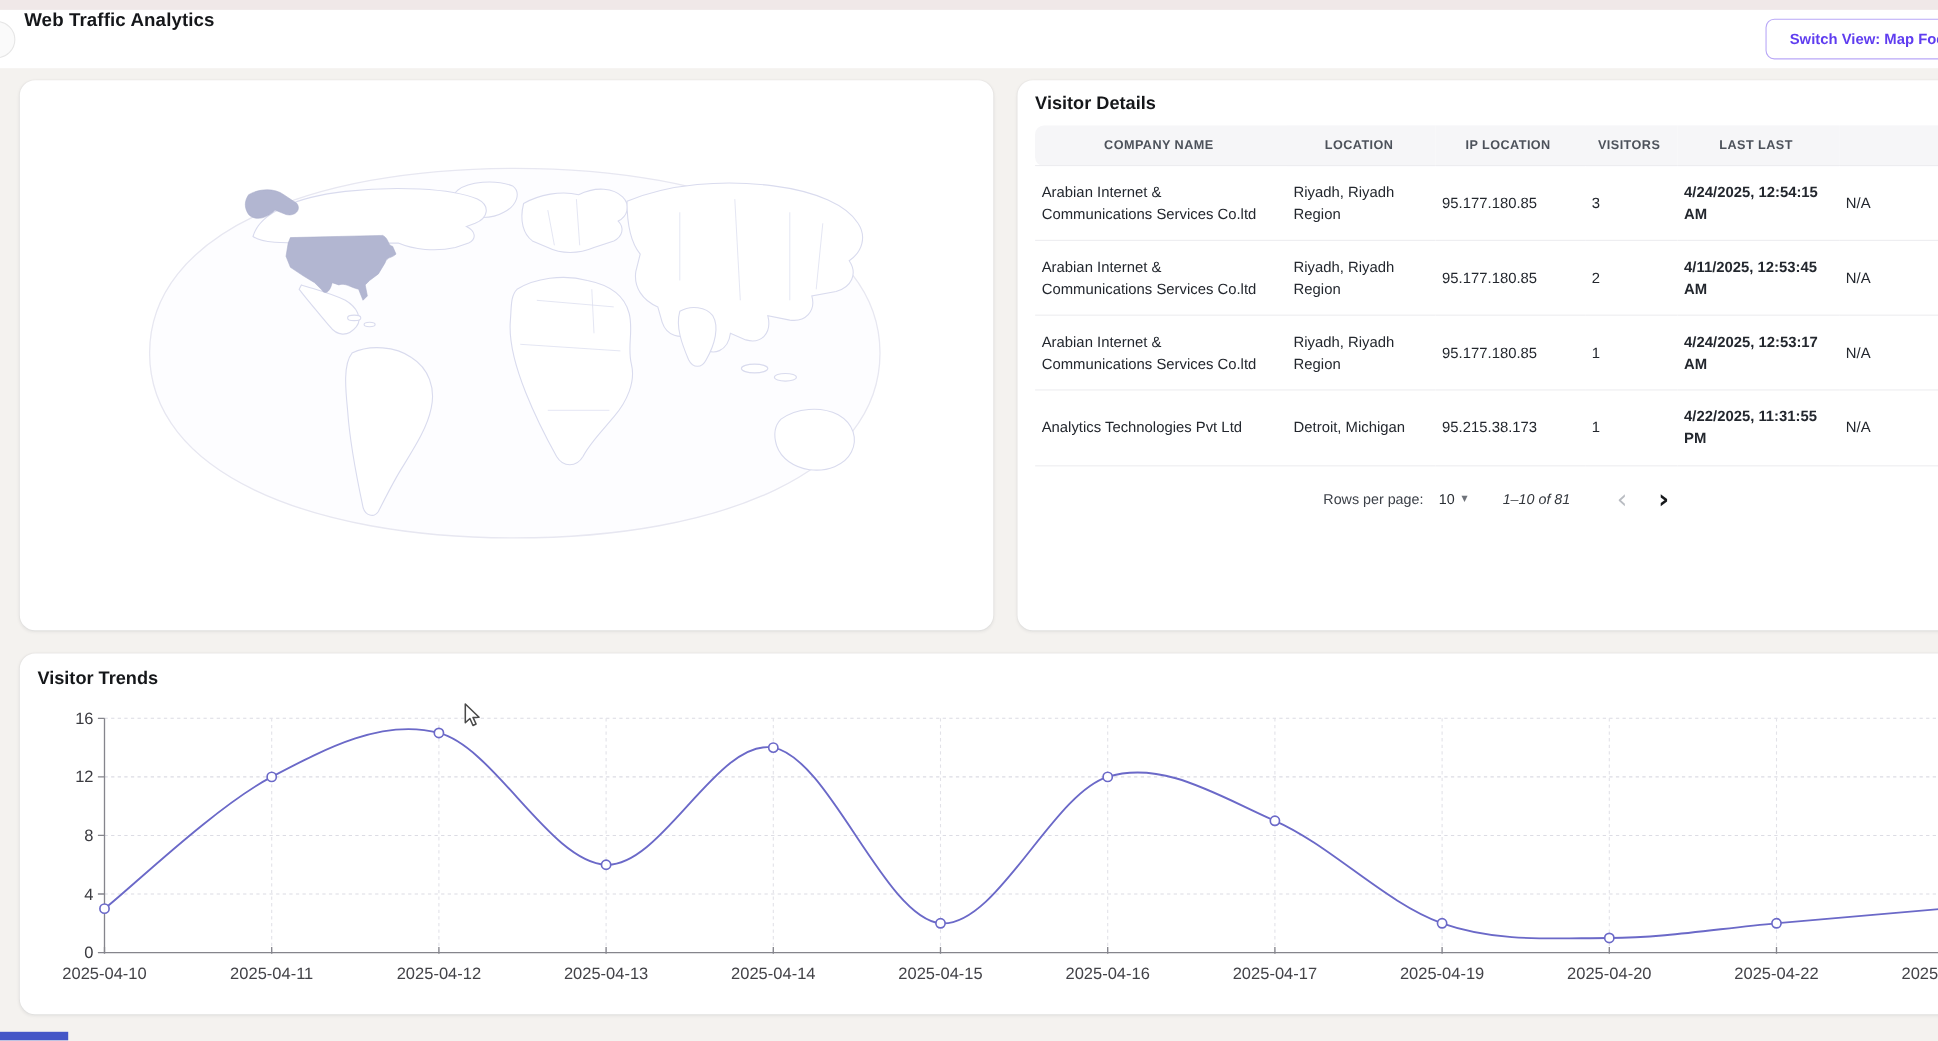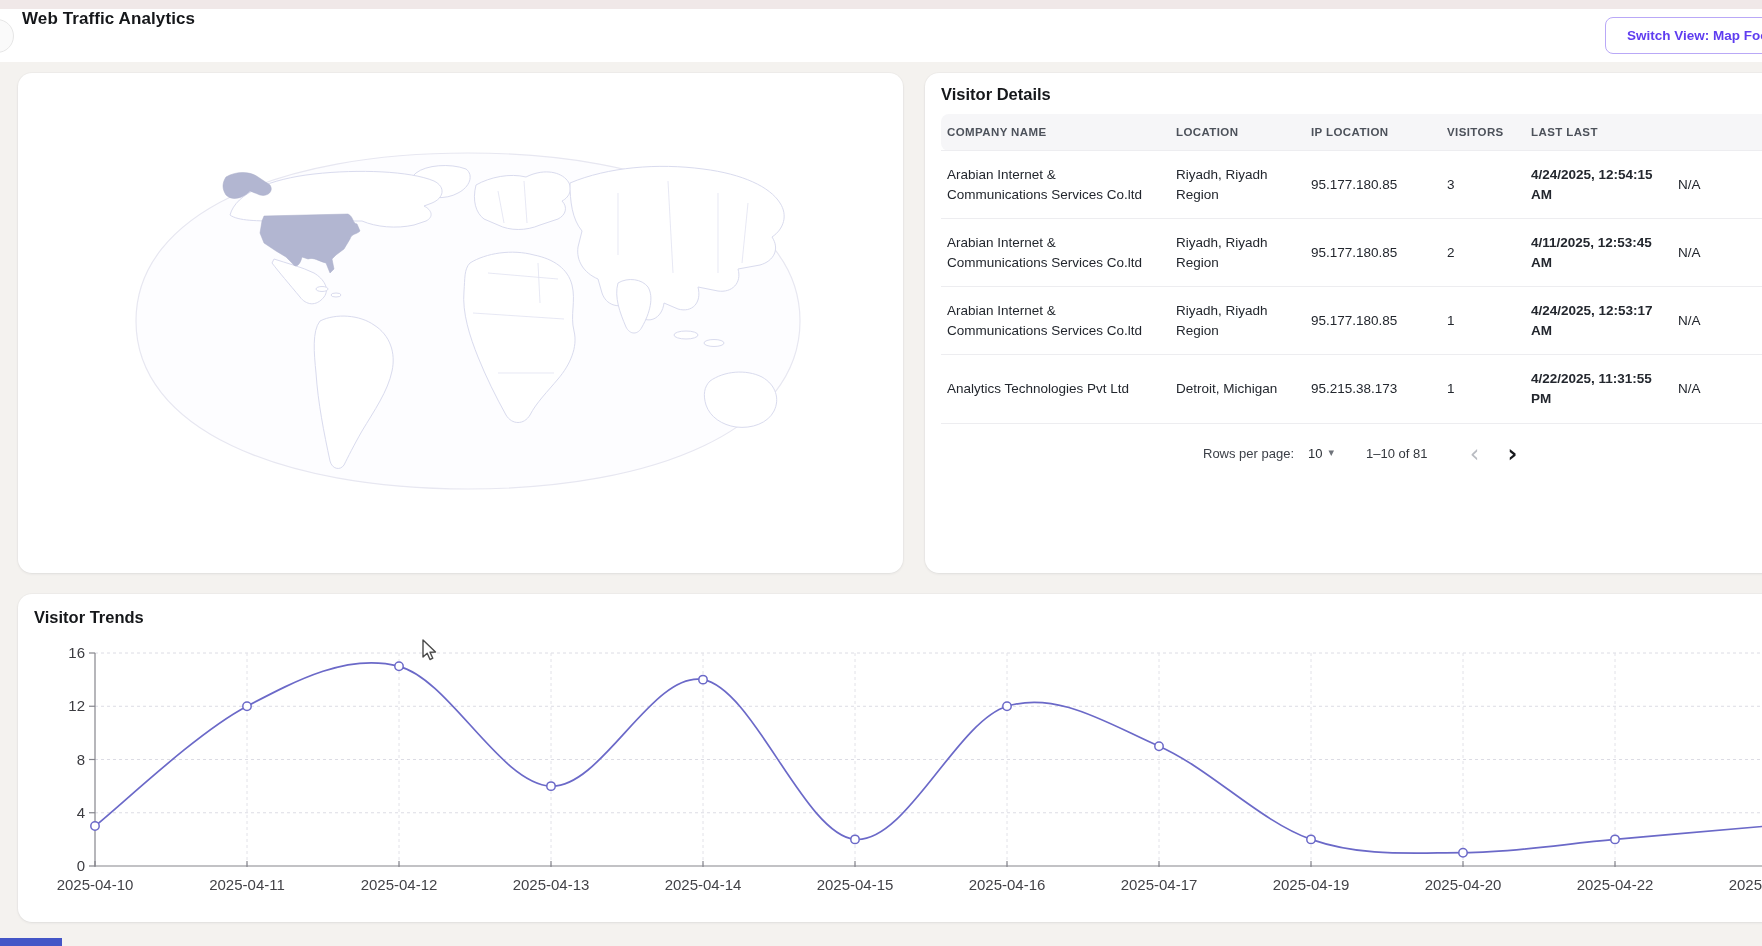--- a/index.html
+++ b/index.html
@@ -39,42 +39,42 @@
 
   
   table.visitors { border-collapse:collapse; table-layout:fixed; margin-top:10px; width:1001px; }
   table.visitors col.c-company { width:229px; }
   table.visitors col.c-location{ width:135px; }
   table.visitors col.c-ip      { width:136px; }
   table.visitors col.c-visitors{ width:84px; }
   table.visitors col.c-last    { width:147px; }
   table.visitors col.c-extra   { width:270px; }
   table.visitors thead th {
-    background:#f6f6f8; text-align:left; font-size:11.5px; font-weight:bold;
+    background:#f6f6f8; text-align:center; font-size:11.5px; font-weight:bold;
     color:#4d525b; letter-spacing:.4px; padding:12px 10px 12px 6px; white-space:nowrap;
   }
   table.visitors thead th:first-child { border-radius:8px 0 0 8px; }
   table.visitors tbody td {
     font-size:13.5px; color:#23272e; line-height:1.45; vertical-align:middle;
     padding:14px 10px 14px 6px; border-bottom:1px solid #ededf0;
   }
   table.visitors tbody tr:first-child td { border-top:1px solid #ededf0; }
   td.cell-company { padding-right:39px; }
   td.cell-location{ padding-right:35px; }
   td.cell-last    { padding-right:62px;font-weight:bold; }
 
   .pagination {
     display:flex; align-items:center; margin-top:20px; margin-left:262px;
     font-size:13px; color:#3c4048;
   }
   .rpp-label { margin-right:14px; }
   .rpp-select { display:flex; align-items:flex-start; cursor:pointer; margin-right:32px; }
   .rpp-value { font-size:13px; color:#2b2f35; }
   .rpp-caret { font-size:11px; color:#6f737a; margin-left:6px; }
-  .range-label { margin-right:34px; color:#33373d; }
+  .range-label { margin-right:34px; color:#33373d;font-style:italic; }
   .pg-chevron { font-size:24px; line-height:20px; width:26px; text-align:center; cursor:pointer; font-family:"DejaVu Sans",sans-serif; }
   .pg-prev { color:#b9bcc2; margin-right:12px; }
   .pg-next { color:#17191c; font-weight:bold; }
 
   
   .map-card svg { display:block; }
   .land { fill:#ffffff; stroke:#d9dbee; stroke-width:1; }
   .land-borders { fill:none; stroke:#dcdeef; stroke-width:.7; }
   .us-fill { fill:#b2b6d1; stroke:#a9adc9; stroke-width:.5; }
   .proj-outline { fill:#fdfdff; stroke:#e7e7f1; stroke-width:1.2; }

